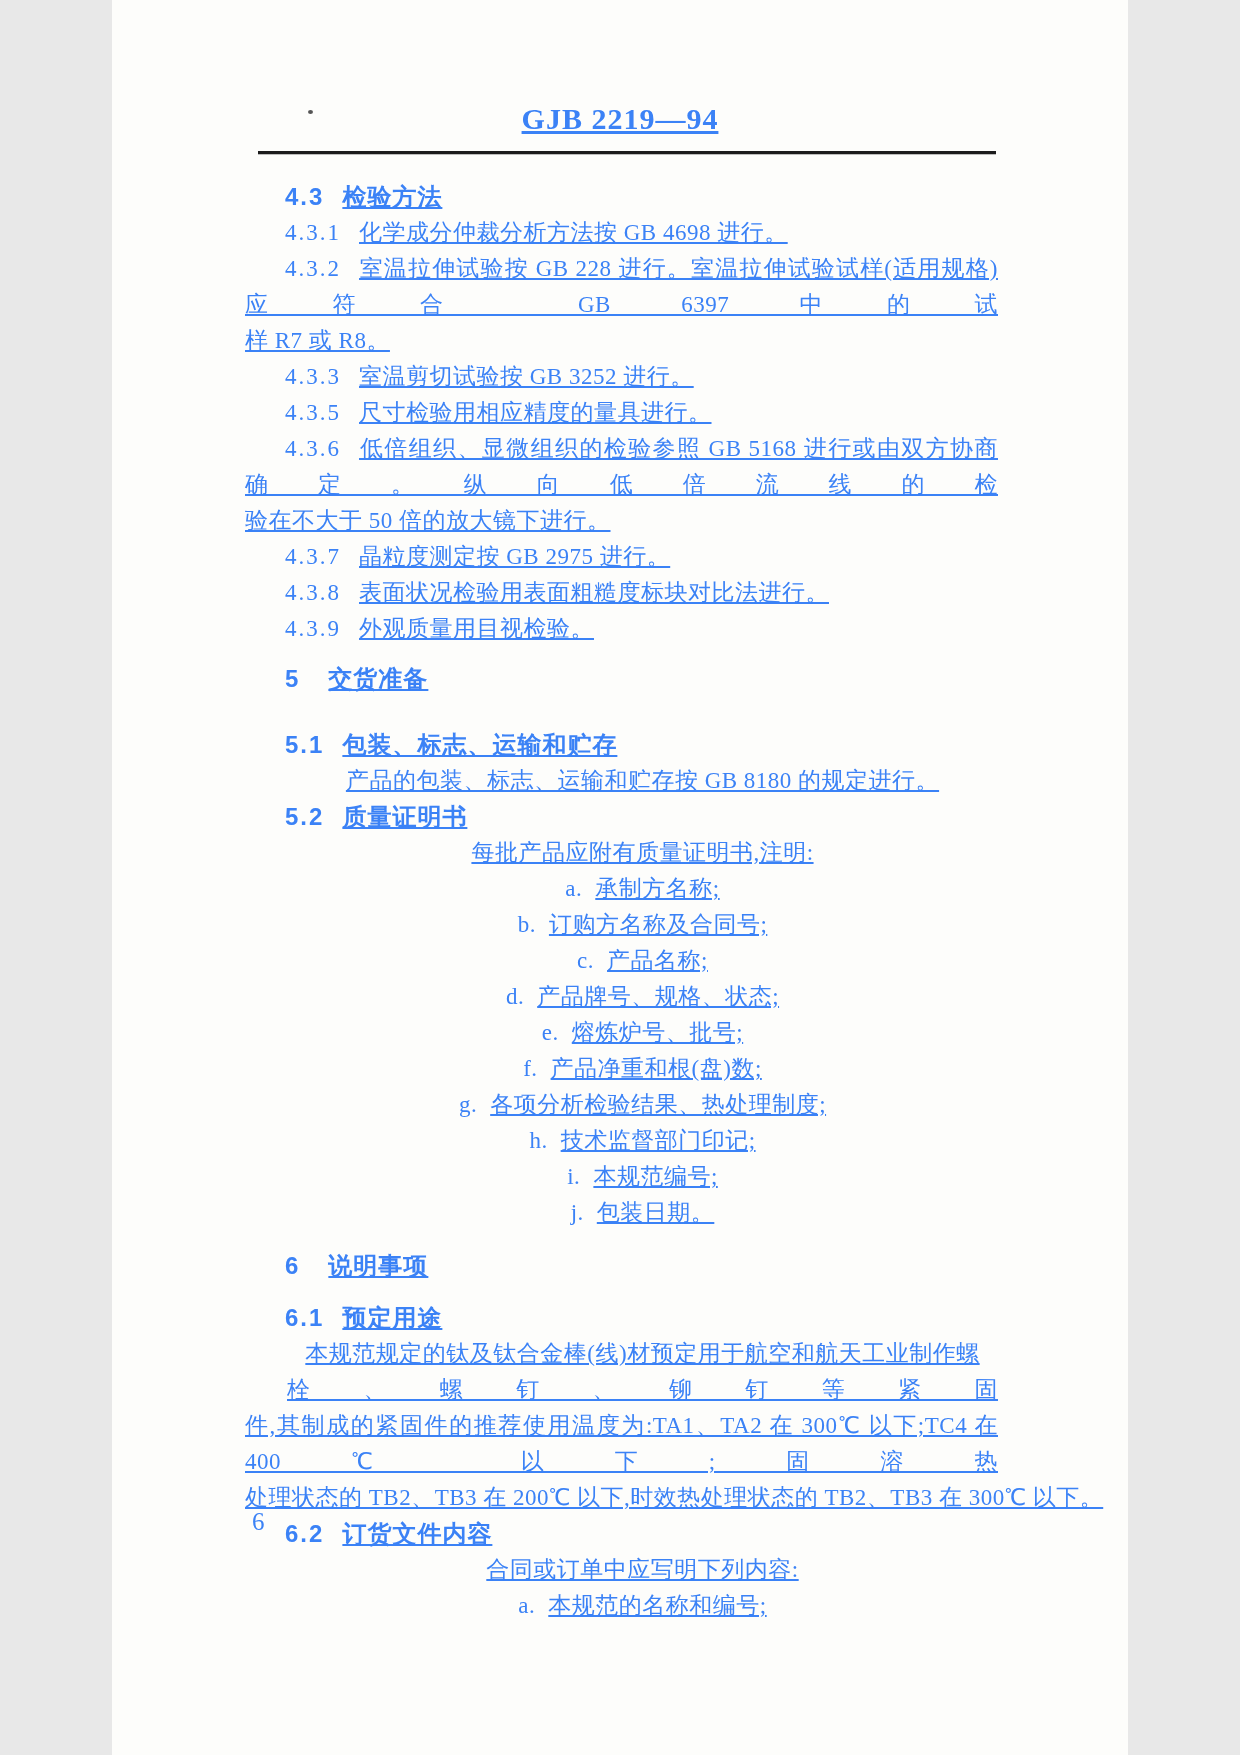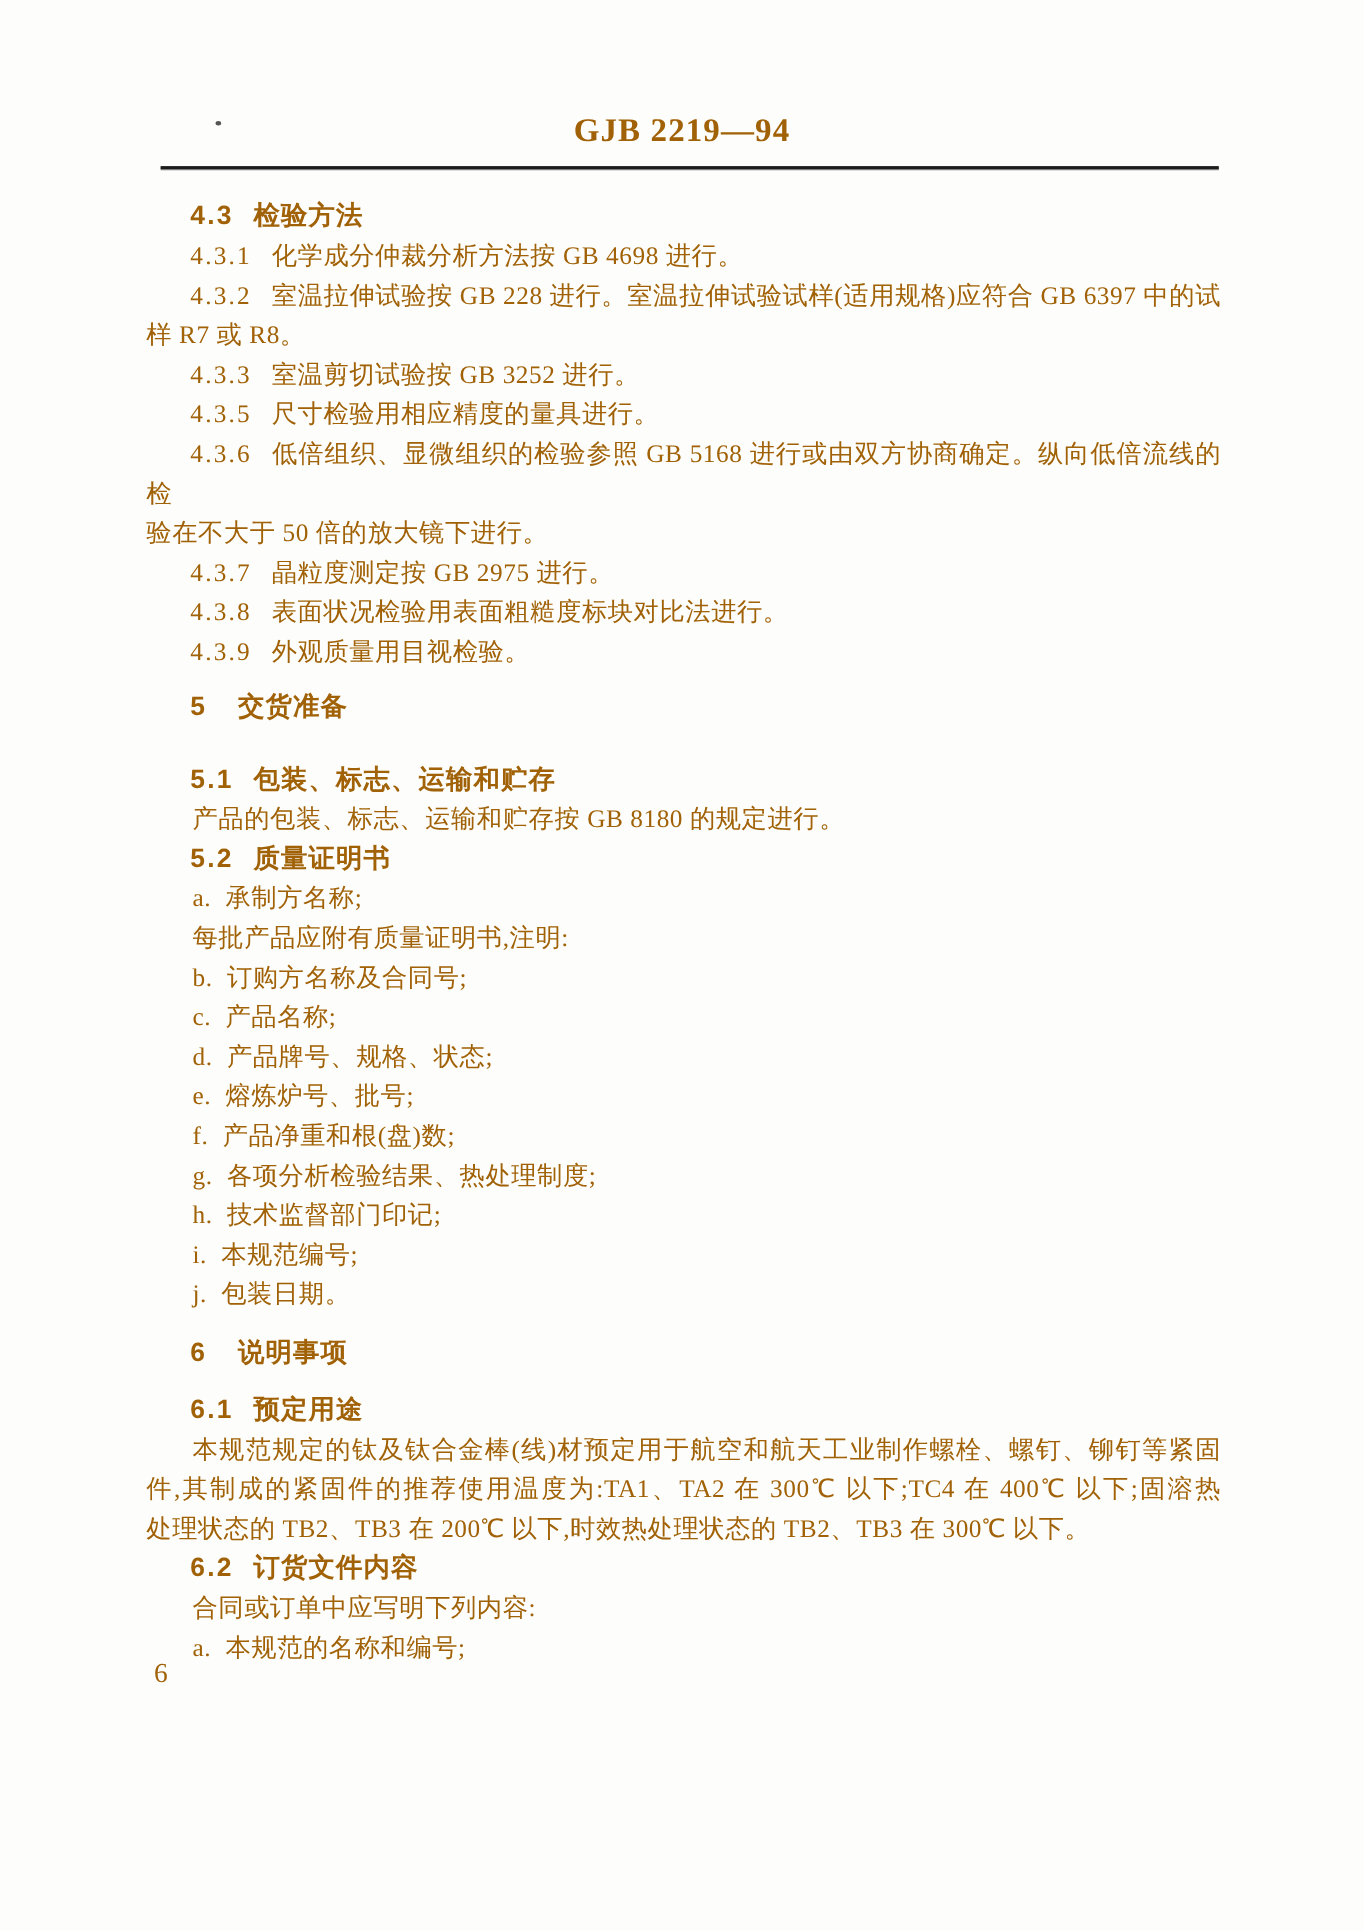--- a/index.html
+++ b/index.html
@@ -1,25 +1,26 @@
 <!DOCTYPE html>
 <html><head>
 <meta charset="utf-8">
 <style>
   html, body { margin: 0; padding: 0; }
   body { background: #e8e8e8; }
   .page {
     position: relative;
-    width: 1240px;
+    width: 1016px;
     height: 1755px;
     margin: 0 auto;
     background: #fdfdfb;
-    color: #a16207;
+    color: #3b82f6;
     font-family: "Liberation Serif", serif;
     overflow: hidden;
+    text-decoration: underline;
   }
   .header { padding-top: 102px; text-align: center; }
   .std-no {
     font-weight: bold;
     font-size: 30px;
     line-height: 34px;
     letter-spacing: 1px;
     font-family: "Liberation Serif", serif;
   }
   .rule {
@@ -46,21 +47,21 @@
     white-space: nowrap;
   }
   .stretch {
     white-space: normal;
     text-align: justify;
     text-align-last: justify;
   }
   .hd { font-weight: bold; font-size: 24px; font-family: "Liberation Sans", sans-serif; letter-spacing: 1px; }
   .num { display: inline-block; letter-spacing: 2px; margin-right: 18px; margin-left: 40px; }
   .h1 .num { margin-right: 28px; }
-  .ind { padding-left: 42px; }
+  .ind { padding-left: 42px; text-align: center; }
   .letter { display: inline-block; margin-right: 13px; }
   .mt-sec5  { margin-top: 14px; }
   .mt-sec51 { margin-top: 30px; }
   .mt-sec6  { margin-top: 17px; }
   .mt-sec61 { margin-top: 16px; }
   .footer {
     position: absolute;
     left: 140px;
     top: 1508px;
     font-size: 25px;
@@ -101,23 +102,23 @@
     <p class="ln"><span class="num">4.3.8</span><span>表面状况检验用表面粗糙度标块对比法进行。</span></p>
 
     <p class="ln"><span class="num">4.3.9</span><span>外观质量用目视检验。</span></p>
 
     <p class="ln hd h1 mt-sec5"><span class="num">5</span><span>交货准备</span></p>
 
     <p class="ln hd mt-sec51"><span class="num">5.1</span><span>包装、标志、运输和贮存</span></p>
     <p class="ln ind"><span>产品的包装、标志、运输和贮存按 GB 8180 的规定进行。</span></p>
 
     <p class="ln hd"><span class="num">5.2</span><span>质量证明书</span></p>
+    <p class="ln ind"><span>每批产品应附有质量证明书,注明:</span></p>
+
     <p class="ln ind"><span class="letter">a.</span><span>承制方名称;</span></p>
-
-    <p class="ln ind"><span>每批产品应附有质量证明书,注明:</span></p>
     <p class="ln ind"><span class="letter">b.</span><span>订购方名称及合同号;</span></p>
     <p class="ln ind"><span class="letter">c.</span><span>产品名称;</span></p>
     <p class="ln ind"><span class="letter">d.</span><span>产品牌号、规格、状态;</span></p>
     <p class="ln ind"><span class="letter">e.</span><span>熔炼炉号、批号;</span></p>
     <p class="ln ind"><span class="letter">f.</span><span>产品净重和根(盘)数;</span></p>
     <p class="ln ind"><span class="letter">g.</span><span>各项分析检验结果、热处理制度;</span></p>
     <p class="ln ind"><span class="letter">h.</span><span>技术监督部门印记;</span></p>
     <p class="ln ind"><span class="letter">i.</span><span>本规范编号;</span></p>
     <p class="ln ind"><span class="letter">j.</span><span>包装日期。</span></p>
 

